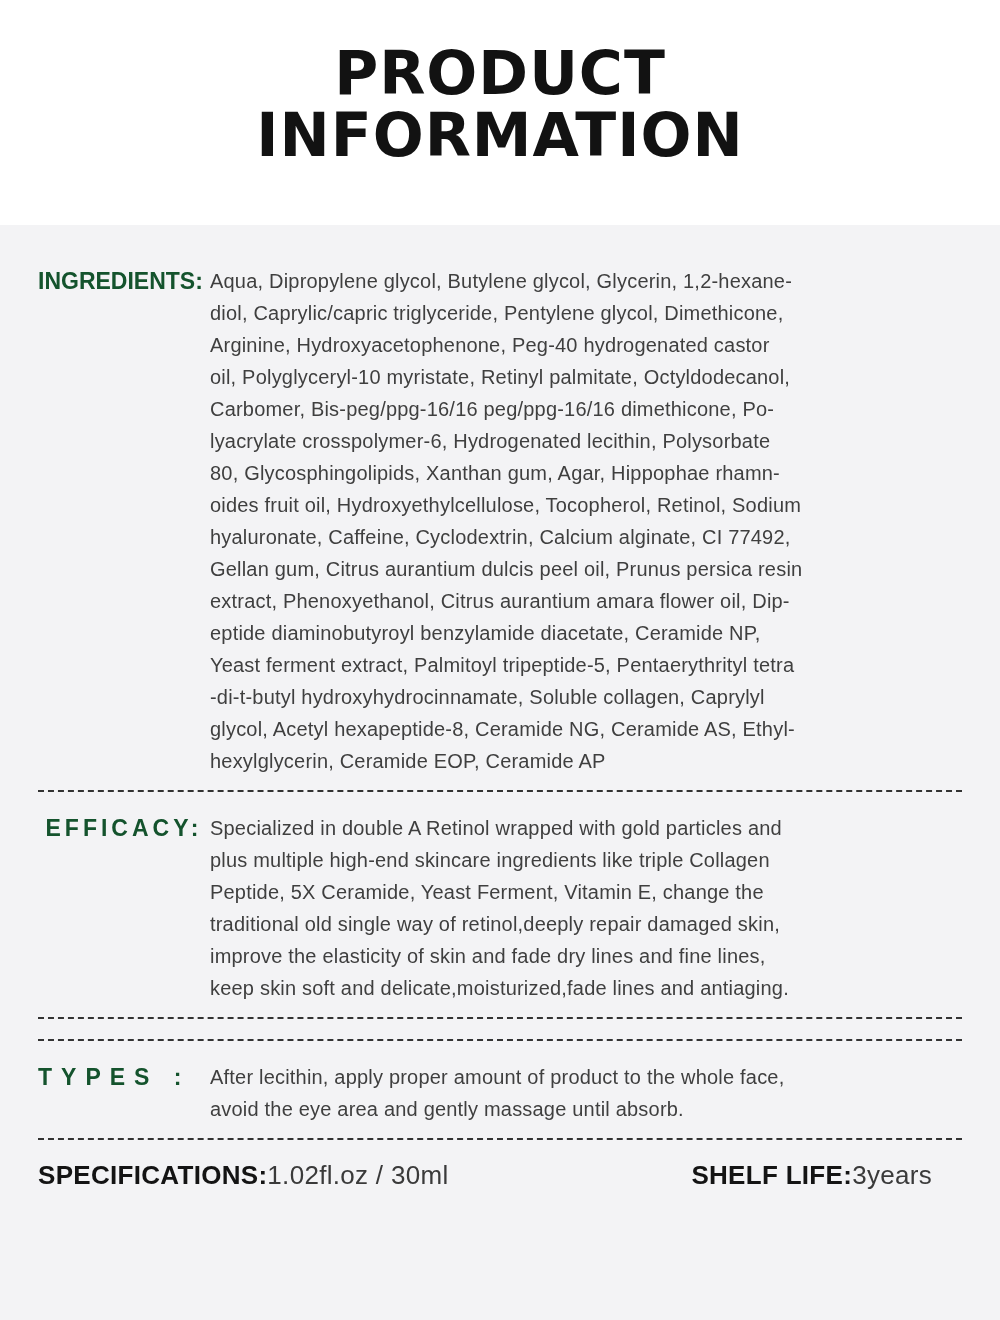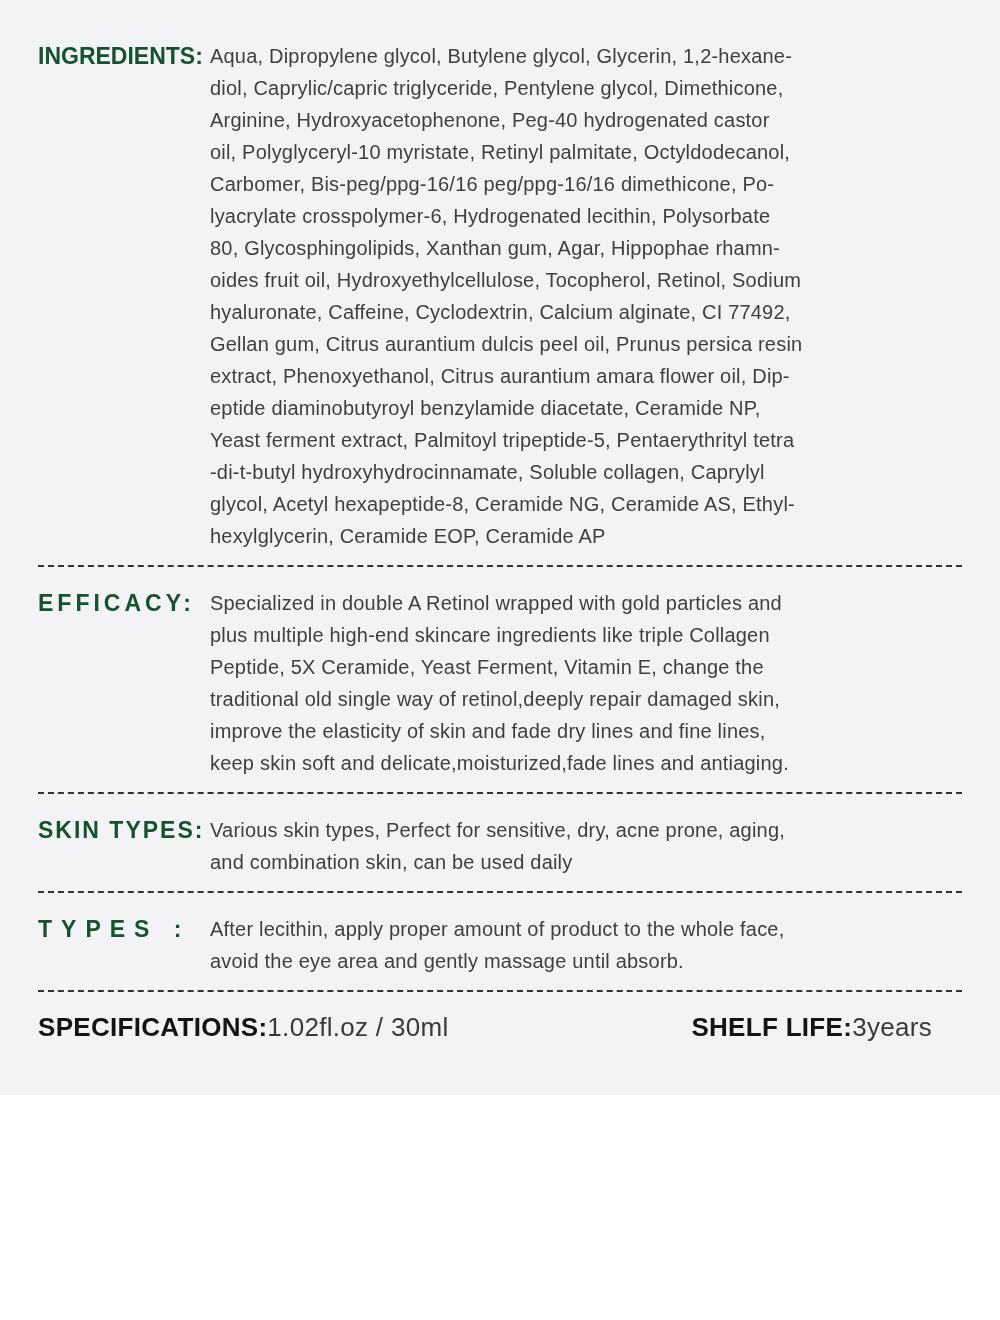--- a/index.html
+++ b/index.html
@@ -44,21 +44,21 @@
   }
   .section-label {
     flex: 0 0 172px;
     font-weight: bold;
     font-size: 23px;
     line-height: 32px;
     color: #14532d;
     white-space: nowrap;
   }
   .ls-tight   { letter-spacing: 0px; }
-  .ls-eff     { letter-spacing: 4px; }
+  .ls-eff     { letter-spacing: 4px; text-align: center; }
   .ls-skin    { letter-spacing: 2px; }
   .ls-usage   { letter-spacing: 9px; }
 
   .section-text {
     flex: 1 1 auto;
     font-size: 20px;
     line-height: 32px;
     letter-spacing: 0.2px;
     color: #3f3f3f;
     white-space: pre-line;
@@ -90,20 +90,24 @@
     font-size: 26px;
     color: #3a3a3a;
     letter-spacing: 0.3px;
   }
 </style>
 </head>
 <body>
 
 <div class="page">
 
+  <header class="title-block">
+    <div class="title-line">PRODUCT</div>
+    <div class="title-line">INFORMATION</div>
+  </header>
 
   <div class="info-band">
 
     <section class="section-row">
       <div class="section-label ls-tight">INGREDIENTS:</div>
       <div class="section-text">Aqua, Dipropylene glycol, Butylene glycol, Glycerin, 1,2-hexane-
 diol, Caprylic/capric triglyceride, Pentylene glycol, Dimethicone,
 Arginine, Hydroxyacetophenone, Peg-40 hydrogenated castor
 oil, Polyglyceryl-10 myristate, Retinyl palmitate, Octyldodecanol,
 Carbomer, Bis-peg/ppg-16/16 peg/ppg-16/16 dimethicone, Po-
@@ -127,25 +131,20 @@
       <div class="section-text">Specialized in double A Retinol wrapped with gold particles and
 plus multiple high-end skincare ingredients like triple Collagen
 Peptide, 5X Ceramide, Yeast Ferment, Vitamin E, change the
 traditional old single way of retinol,deeply repair damaged skin,
 improve the elasticity of skin and fade dry lines and fine lines,
 keep skin soft and delicate,moisturized,fade lines and antiaging.</div>
     </section>
 
     <hr class="divider">
 
-    <section class="section-row">
-      <div class="section-label ls-skin">SKIN TYPES:</div>
-      <div class="section-text">Various skin types, Perfect for sensitive, dry, acne prone, aging,
-and combination skin, can be used daily</div>
-    </section>
 
     <hr class="divider">
 
     <section class="section-row">
       <div class="section-label ls-usage">TYPES :</div>
       <div class="section-text">After lecithin, apply proper amount of product to the whole face,
 avoid the eye area and gently massage until absorb.</div>
     </section>
 
     <hr class="divider">

